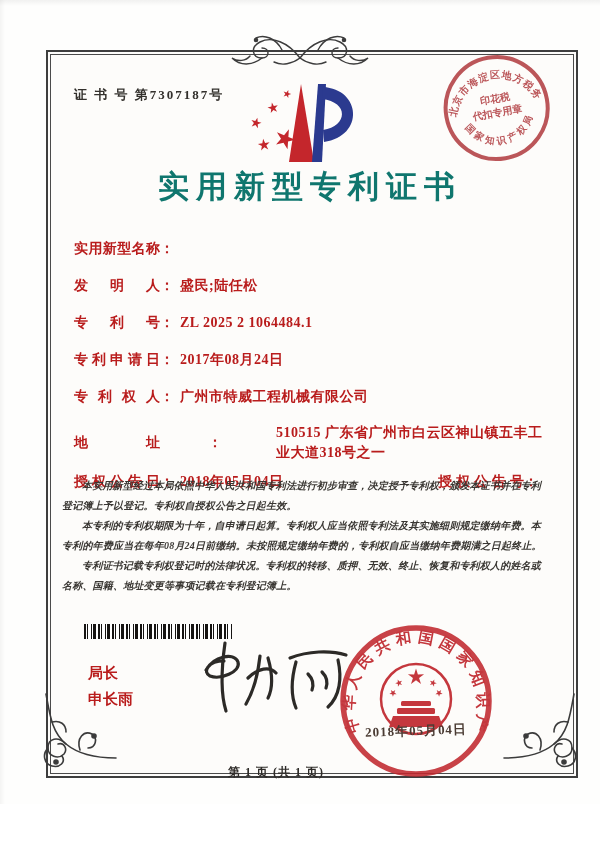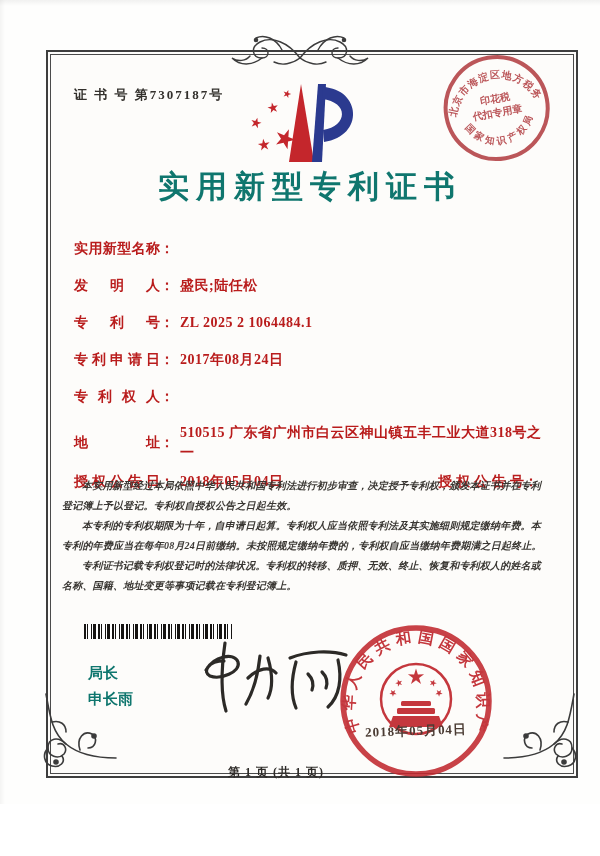--- a/index.html
+++ b/index.html
@@ -16,36 +16,36 @@
   
   .certno{position:absolute;left:74px;top:86px;font-size:13px;font-weight:700;letter-spacing:2px;color:#33302c;}
   
   .logo{position:absolute;left:243px;top:78px;}
   
   .title{position:absolute;left:46px;top:166px;width:528px;text-align:center;
          font-size:31px;font-weight:700;letter-spacing:7px;color:#0f766e;}
   
   .fields{position:absolute;left:74px;top:238px;width:470px;font-size:14px;}
   .frow{display:flex;align-items:center;line-height:22px;margin-bottom:15px;font-weight:600;color:#b91c1c;}
-  .frow.addr{margin-bottom:8px;}
+  .frow.addr{margin-bottom:8px;gap:48px;}
   .frow.addr .fval{line-height:20px;}
   .flabel{display:inline-block;width:86px;text-align:justify;text-align-last:justify;flex:none;}
   .fcolon{flex:none;margin-right:6px;}
   .fval{letter-spacing:.5px;}
   .frow .fval.addrval{max-width:362px;}
   .grant-right{margin-left:auto;display:flex;}
   
   .paras{position:absolute;left:62px;top:476px;width:486px;font-size:10px;line-height:20px;
          font-style:italic;font-weight:600;color:#3a3733;}
   .paras p{margin:0;text-indent:2em;letter-spacing:.2px;}
   
   .barcode{position:absolute;left:84px;top:624px;width:148px;height:15px;
     background:repeating-linear-gradient(90deg,#161412 0 2px,#fff 2px 3px,#161412 3px 4px,#fff 4px 7px,#161412 7px 8px,#fff 8px 9px,#161412 9px 12px,#fff 12px 14px);}
   
-  .director{position:absolute;left:88px;top:660px;font-size:15px;font-weight:700;line-height:26px;color:#0f766e;}
+  .director{position:absolute;left:88px;top:660px;font-size:15px;font-weight:700;line-height:26px;color:#b91c1c;}
   .signature{position:absolute;left:190px;top:638px;}
   
   .seal{position:absolute;left:335px;top:621px;opacity:.92;}
   .sealdate{position:absolute;left:341px;top:722px;width:150px;text-align:center;font-size:13px;
             font-weight:700;letter-spacing:1px;color:#4a3b33;transform:rotate(-2deg);}
   
   .stamp{position:absolute;left:441px;top:52px;transform:rotate(-10deg);opacity:.85;}
   
   .pagenum{position:absolute;left:46px;top:764px;width:460px;text-align:center;
            font-size:12px;font-weight:600;letter-spacing:1px;color:#2e2b28;}
@@ -151,20 +151,21 @@
       <span class="fval">ZL 2025 2 1064484.1</span>
     </div>
     <div class="frow">
       <span class="flabel">专利申请日</span>
         <span class="fcolon">：</span>
       <span class="fval">2017年08月24日</span>
     </div>
     <div class="frow">
       <span class="flabel">专利权人</span>
         <span class="fcolon">：</span>
+      <span class="fval">广州市特威工程机械有限公司</span>
     </div>
     <div class="frow addr">
       <span class="flabel">地址</span>
         <span class="fcolon">：</span>
       <span class="fval addrval">510515 广东省广州市白云区神山镇五丰工业大道318号之一</span>
     </div>
     <div class="frow">
       <span class="flabel">授权公告日</span>
         <span class="fcolon">：</span>
       <span class="fval">2018年05月04日</span>

